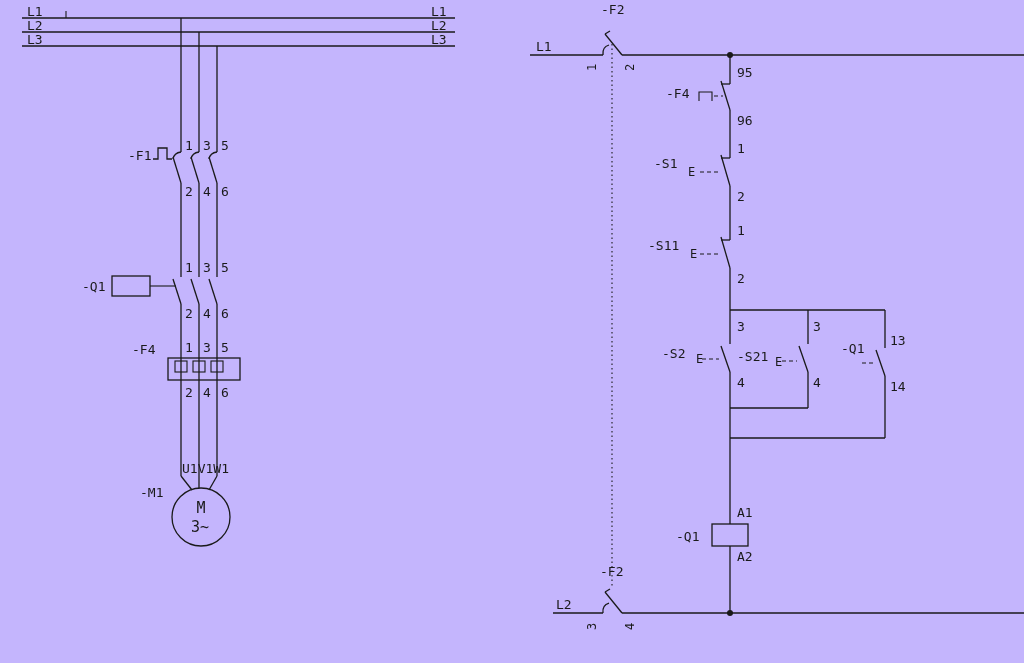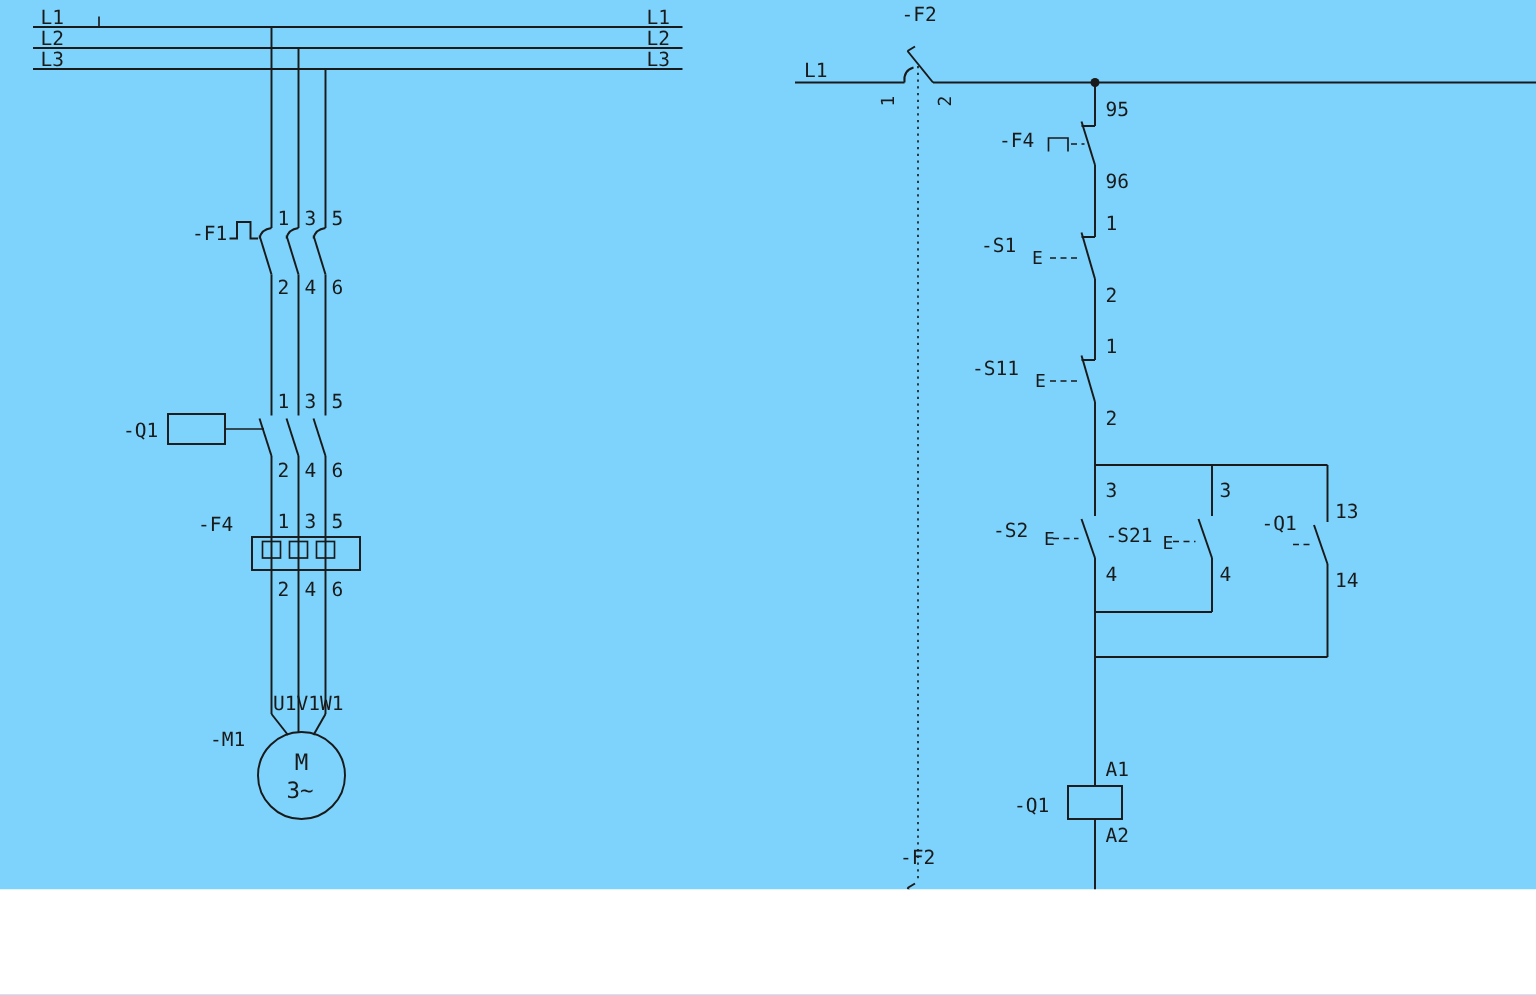--- a/index.html
+++ b/index.html
@@ -1,16 +1,16 @@
 <!DOCTYPE html>
 <html><head>
 <meta charset="utf-8">
 <style>
   html,body{margin:0;padding:0;background:#ffffff;}
-  .page{width:1024px;height:593px;background:#7dd3fc;position:relative;overflow:hidden;}
+  .page{width:1024px;height:663px;background:#c4b5fd;position:relative;overflow:hidden;}
   svg{display:block;}
   .w{stroke:#1a1a1a;stroke-width:1.3;fill:none;stroke-linecap:butt;}
   .thin{stroke-width:1.1;}
   .dash{stroke-dasharray:4 3;}
   .dotted{stroke-dasharray:1.5 3;}
   .dot{fill:#1a1a1a;stroke:none;}
   text{font-family:"DejaVu Sans Mono","Liberation Mono",monospace;font-size:13px;fill:#1a1a1a;}
   text.sm{font-size:12px;}
   text.big{font-size:15px;}
   text.mid{text-anchor:middle;}

